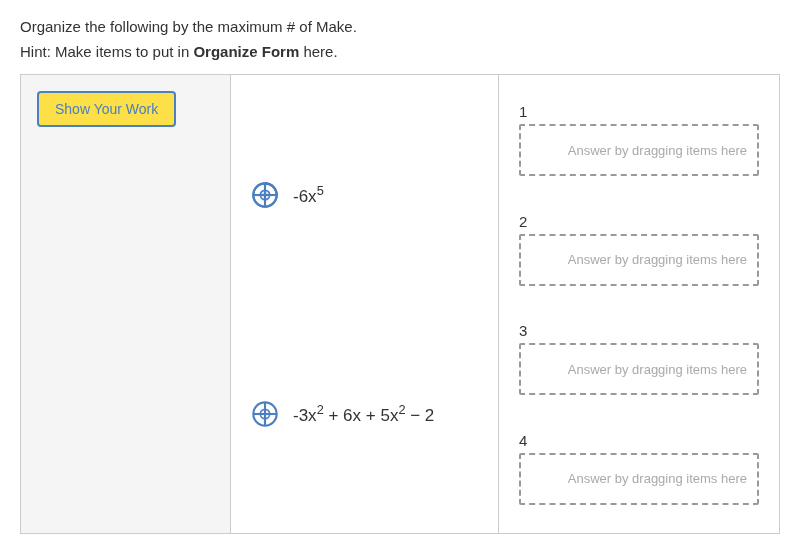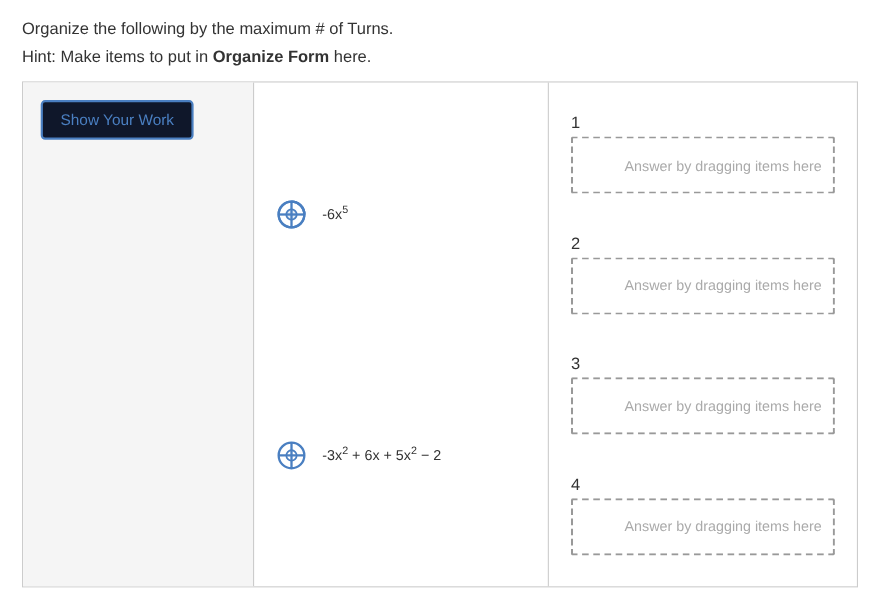--- a/index.html
+++ b/index.html
@@ -41,21 +41,21 @@
     .sidebar {
       width: 210px;
       border-right: 1px solid #ccc;
       background: #f5f5f5;
       padding: 16px;
       flex-shrink: 0;
     }
 
     .show-work-btn {
       border: 2px solid #4a7fc1;
-      background: #0f172a;
+      background: #fde047;
       color: #4a7fc1;
       padding: 8px 16px;
       font-size: 14px;
       cursor: pointer;
       border-radius: 4px;
     }
 
     .items-area {
       flex: 1;
       padding: 10px 20px;
@@ -73,21 +73,21 @@
 
     .drag-icon {
       width: 28px;
       height: 28px;
       margin-right: 14px;
       flex-shrink: 0;
       color: #4a7fc1;
     }
 
     .math-expr {
-      font-size: 13px;
+      font-size: 17px;
       color: #333;
     }
 
     .answers-area {
       width: 280px;
       flex-shrink: 0;
       padding: 10px 20px;
       display: flex;
       flex-direction: column;
       justify-content: space-around;
@@ -119,21 +119,21 @@
 
     
     sup {
       font-size: 0.75em;
       vertical-align: super;
     }
   </style>
 </head>
 <body>
 
-<p class="instructions">Organize the following by the maximum # of Turns.</p>
+<p class="instructions">Organize the following by the maximum # of Make.</p>
 
 <p class="hint">
   <span>Hint: Make items to put in </span><strong>Organize Form</strong><span> here.</span>
 </p>
 
 <div class="main-container">
 
   <div class="sidebar">
     <button class="show-work-btn">Show Your Work</button>
   </div>

